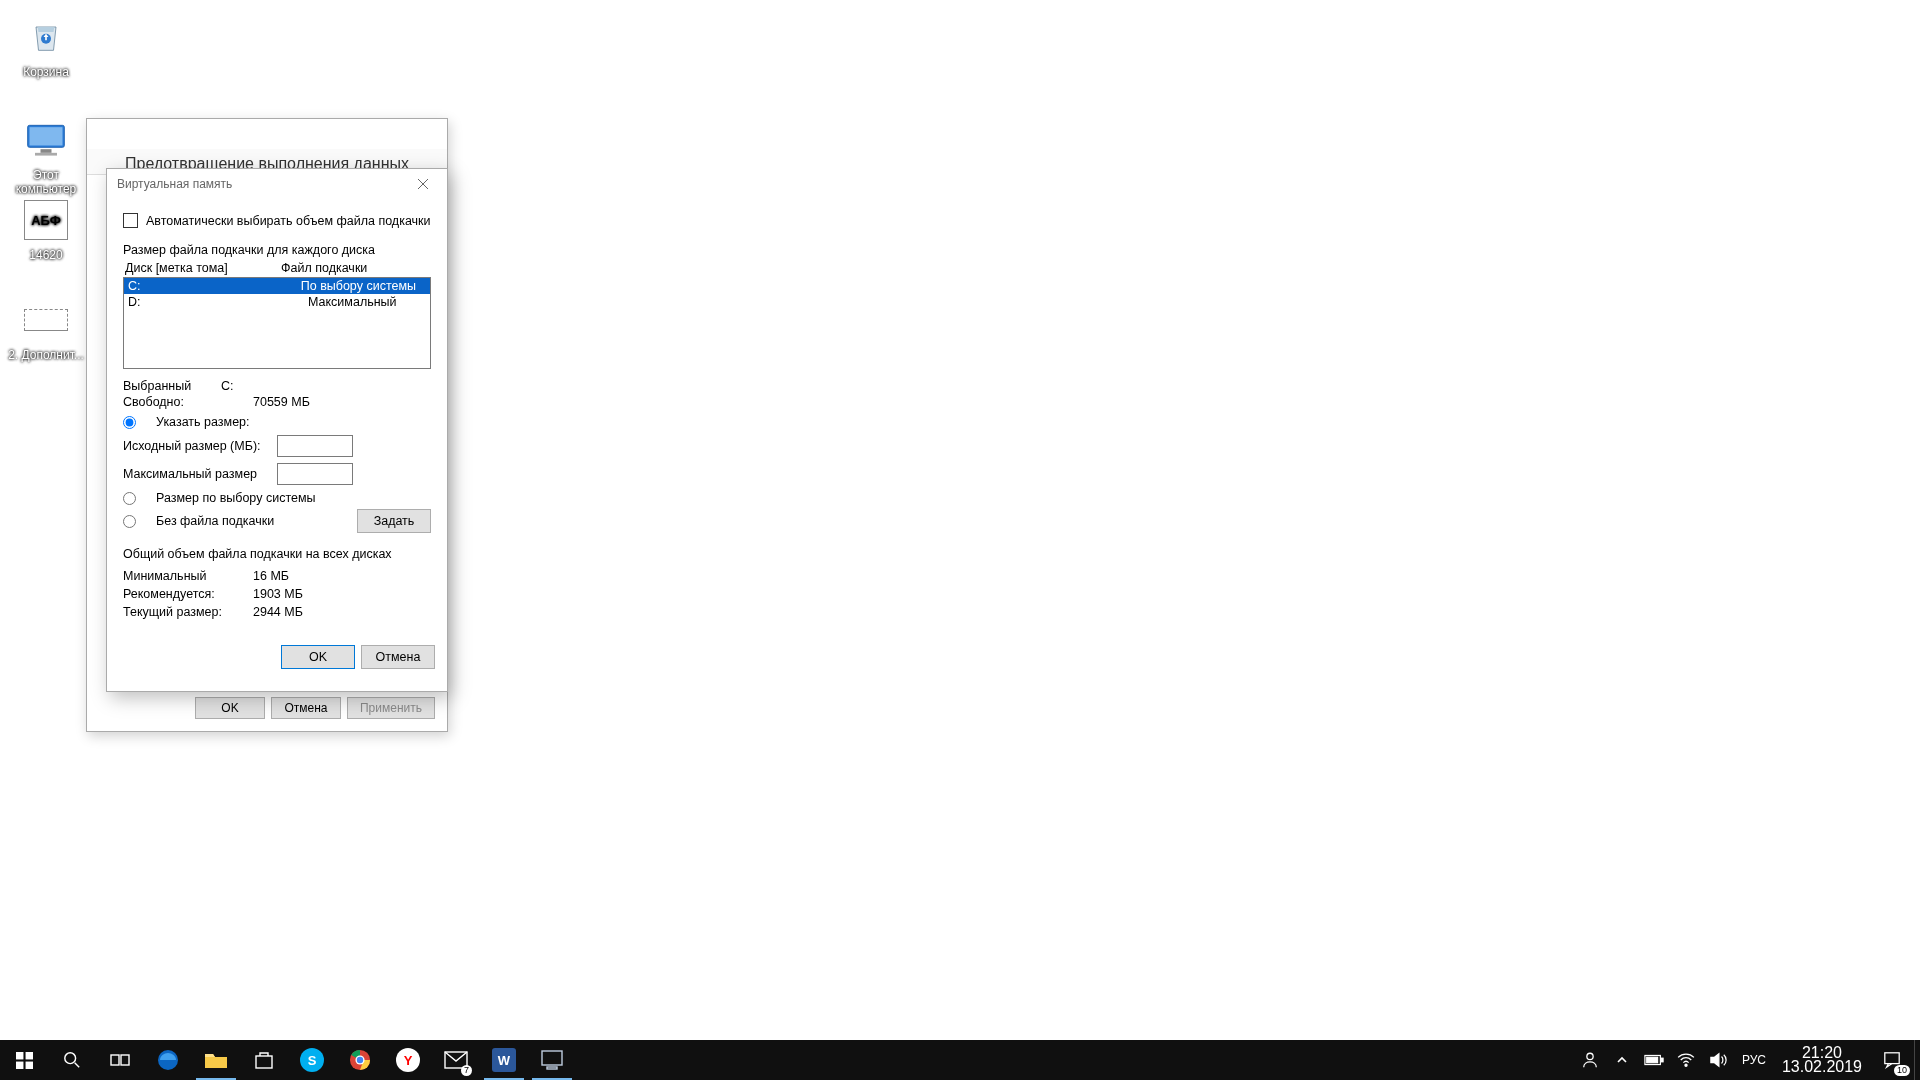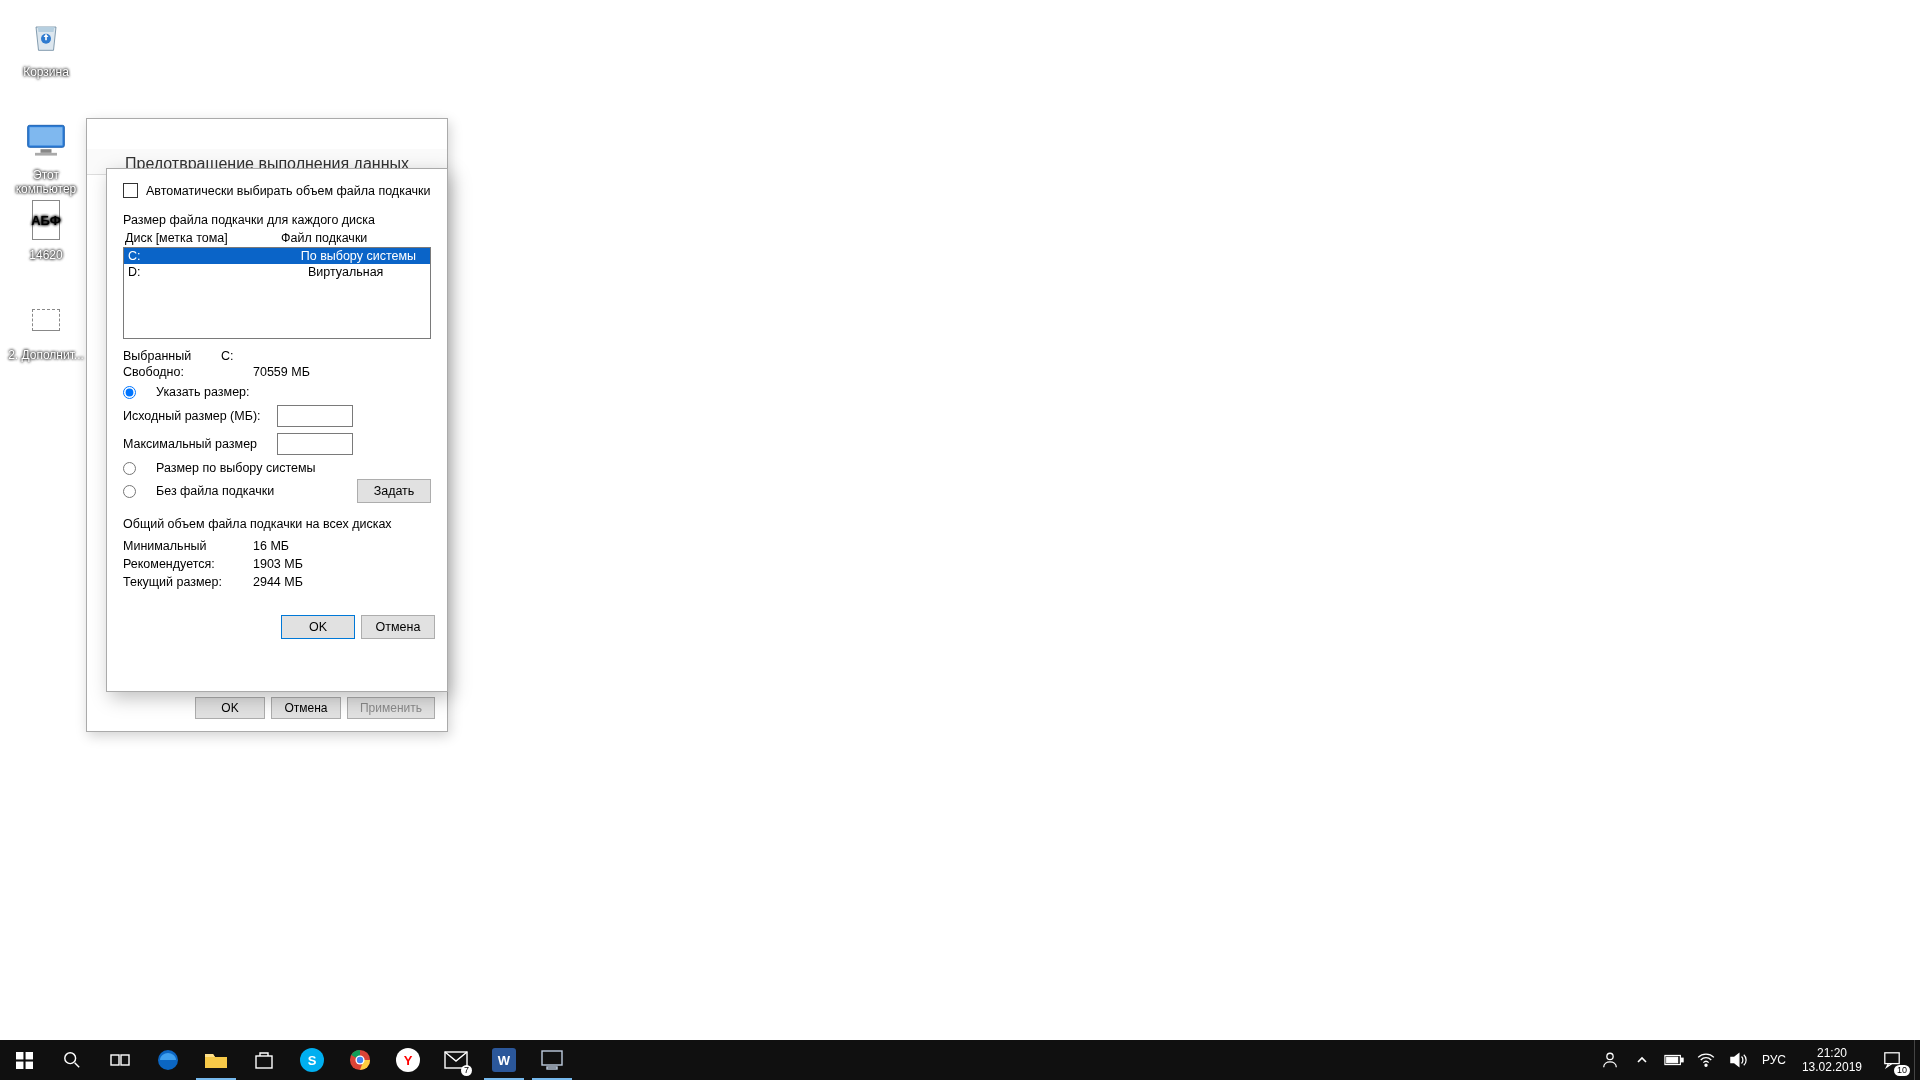--- a/index.html
+++ b/index.html
@@ -4,21 +4,21 @@
 <style>
 * { box-sizing: border-box; margin: 0; padding: 0; font-family: "Segoe UI", Tahoma, sans-serif; }
 html, body { width: 1920px; height: 1080px; overflow: hidden; background: #fff; user-select: none; }
 
 
 .desktop { position: absolute; inset: 0; }
 .dicon { position: absolute; width: 76px; text-align: center; color: #fff; font-size: 12px; text-shadow: 0 0 3px #000, 0 0 3px #000; }
 .dicon .glyph { width: 48px; height: 48px; margin: 0 auto 4px; display: flex; align-items: center; justify-content: center; }
 .recycle-bin svg { width: 40px; height: 40px; }
 .pc-icon svg { width: 44px; height: 40px; }
-.doc-icon .box { width: 28px; height: 40px; background: #fff; border: 1px solid #888; display: flex; align-items: center; justify-content: center; font-weight: bold; color: #000; font-size: 13px; }
+.doc-icon .box { width: 44px; height: 40px; background: #fff; border: 1px solid #888; display: flex; align-items: center; justify-content: center; font-weight: bold; color: #000; font-size: 13px; }
 
 
 .win { position: absolute; background: #fff; border: 1px solid #aaa; box-shadow: 4px 6px 18px rgba(0,0,0,.25); }
 .win.inactive { box-shadow: 2px 4px 12px rgba(0,0,0,.18); }
 .titlebar { height: 30px; display: flex; align-items: center; padding: 0 4px 0 10px; color: #666; font-size: 12px; }
 .titlebar .title { flex: 1; }
 .titlebar .close { width: 40px; height: 30px; display: flex; align-items: center; justify-content: center; font-size: 14px; color: #666; }
 
 .tab-stub { position: absolute; left: 0; right: 0; top: 30px; height: 26px; text-align: center; font-size: 16px; color: #333; padding-top: 6px; border-bottom: 1px solid #ddd; background: #fafafa; }
 
@@ -57,21 +57,21 @@
 .stats .kv { margin: 4px 0; }
 
 
 .taskbar { position: absolute; left: 0; right: 0; bottom: 0; height: 40px; background: #101010; display: flex; align-items: center; color: #fff; }
 .tbtn { width: 48px; height: 40px; display: flex; align-items: center; justify-content: center; }
 .taskapp { width: 48px; height: 40px; display: flex; align-items: center; justify-content: center; position: relative; }
 .taskapp.active::after { content: ""; position: absolute; bottom: 0; left: 4px; right: 4px; height: 2px; background: #76b9ed; }
 .app-ico { width: 24px; height: 24px; border-radius: 3px; display: flex; align-items: center; justify-content: center; font-size: 13px; font-weight: bold; }
 .tray { margin-left: auto; display: flex; align-items: center; height: 100%; }
 .tray .tbtn { width: 32px; font-size: 14px; color: #fff; }
-.clock { font-size: 12px; text-align: center; line-height: 14px; padding: 0 8px; }
+.clock { font-size: 16px; text-align: center; line-height: 14px; padding: 0 8px; }
 .lang { font-size: 12px; padding: 0 8px; }
 .badge { position:absolute; bottom:4px; right:8px; background:#fff; color:#000; border-radius:8px; font-size:9px; padding:0 3px; line-height:11px; }
 </style>
 </head>
 <body>
 
 <div class="desktop">
   <div class="dicon" style="left:8px; top:13px;">
     <div class="glyph recycle-bin">
       <svg viewBox="0 0 48 48">
@@ -115,41 +115,49 @@
   <div class="tab-stub">Предотвращение выполнения данных</div>
 
   <div class="btnrow" style="position:absolute; bottom:0; left:0; right:0;">
     <button class="btn wide">OK</button>
     <button class="btn wide">Отмена</button>
     <button class="btn wide" disabled="">Применить</button>
   </div>
 </div>
 
 <div class="win" style="left:106px; top:168px; width:342px; height:524px;">
+  <div class="titlebar">
+    <span class="title">Виртуальная память</span>
+    <div class="close">
+      <svg width="10" height="10" viewBox="0 0 10 10">
+          <path stroke="#666" stroke-width="1" d="M0 0L10 10M10 0L0 10"></path>
+        </svg>
+    </div>
+  </div>
 
   <div class="content">
     <label class="chk">
       <input type="checkbox" style="">
       <span>Автоматически выбирать объем файла подкачки</span>
     </label>
 
     <div class="section-label">Размер файла подкачки для каждого диска</div>
 
     <div class="listhead">
       <div class="h1">Диск [метка тома]</div>
       <div>Файл подкачки</div>
     </div>
     <div class="listbox">
       <div class="listrow sel">
         <div class="c1">C:</div>
         <div class="c2">По выбору системы</div>
       </div>
       <div class="listrow alt">
         <div class="c1">D:</div>
-        <div class="c2">Виртуальная</div>
+        <div class="c2">Максимальный</div>
       </div>
     </div>
 
     <div class="kv" style="margin-top:10px;">
       <div class="k" style="width:98px;">Выбранный</div>
       <div class="v">C:</div>
     </div>
     <div class="kv" style="margin-top:2px;">
       <div class="k">Свободно:</div>
       <div class="v">70559 МБ</div>

